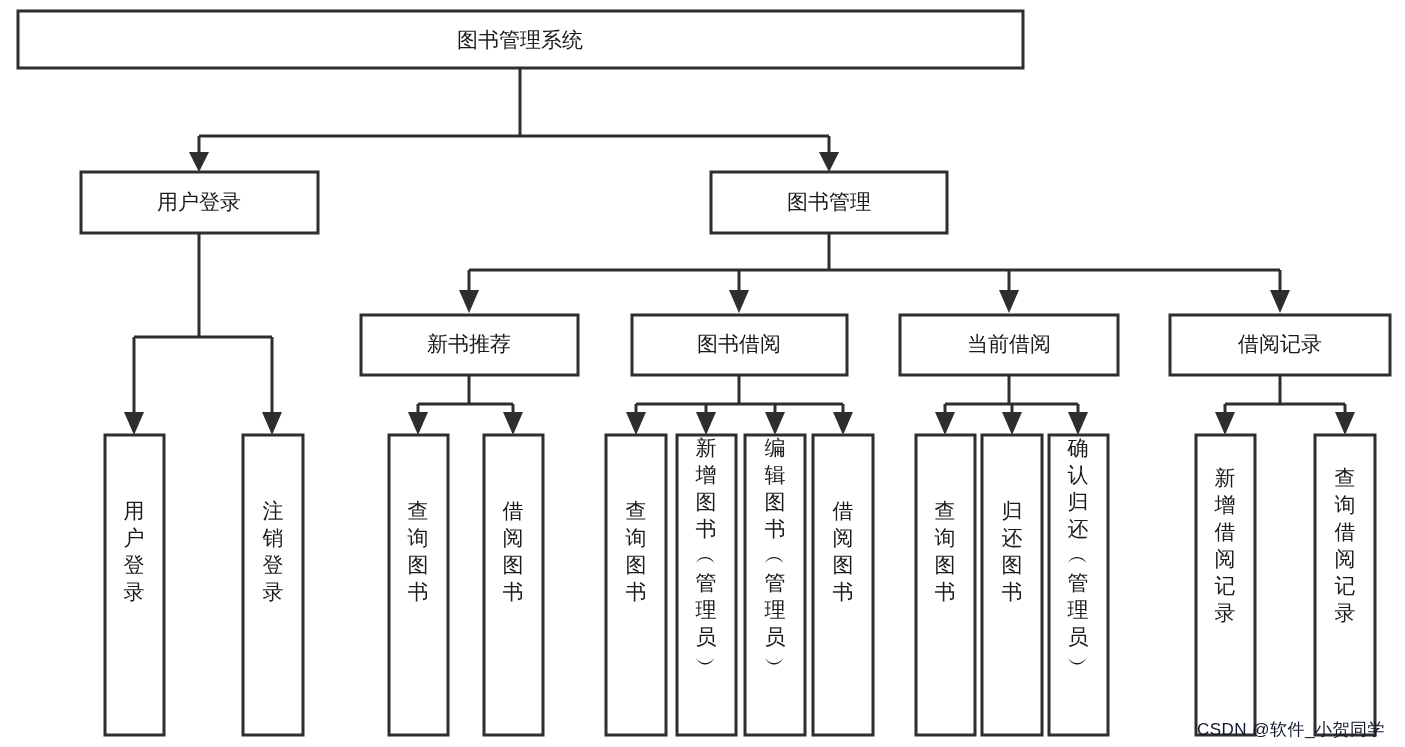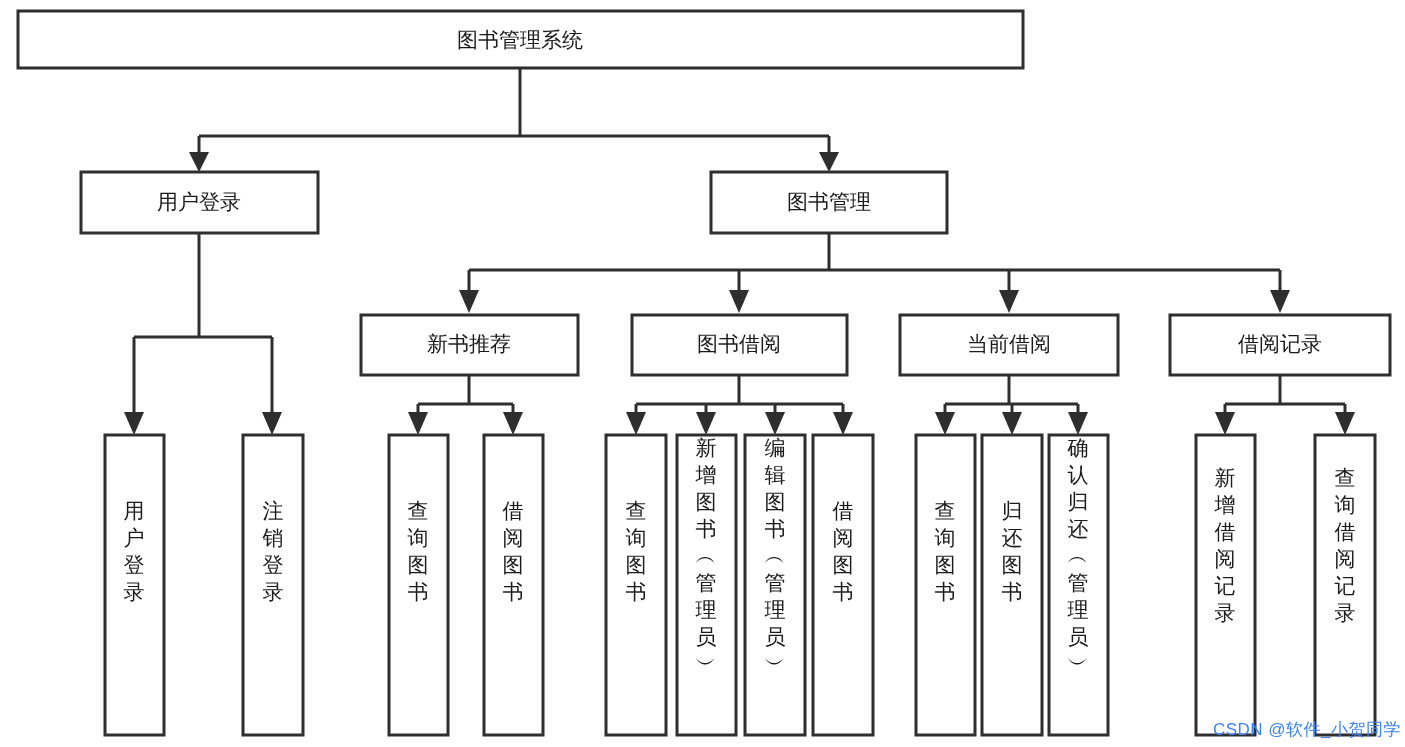--- a/index.html
+++ b/index.html
@@ -47,25 +47,25 @@
     text-anchor: middle;
     dominant-baseline: middle;
   }
   .node-label-v {
     font-family: "Liberation Sans", "DejaVu Sans", sans-serif;
     font-size: 21px;
     fill: #1a1a1a;
   }
   .watermark-text {
     position: absolute;
-    right: 4px;
+    right: 20px;
     bottom: 6px;
     font-family: "Liberation Sans", "DejaVu Sans", sans-serif;
     font-size: 17px;
-    color: #3b82f6;
+    color: #0f172a;
     white-space: nowrap;
     letter-spacing: 0.5px;
   }
 </style>
 </head>
 <body>
 
 <div id="diagram-root">
 
   <svg class="diagram-canvas" viewBox="0 0 1405 747" xmlns="http://www.w3.org/2000/svg">

